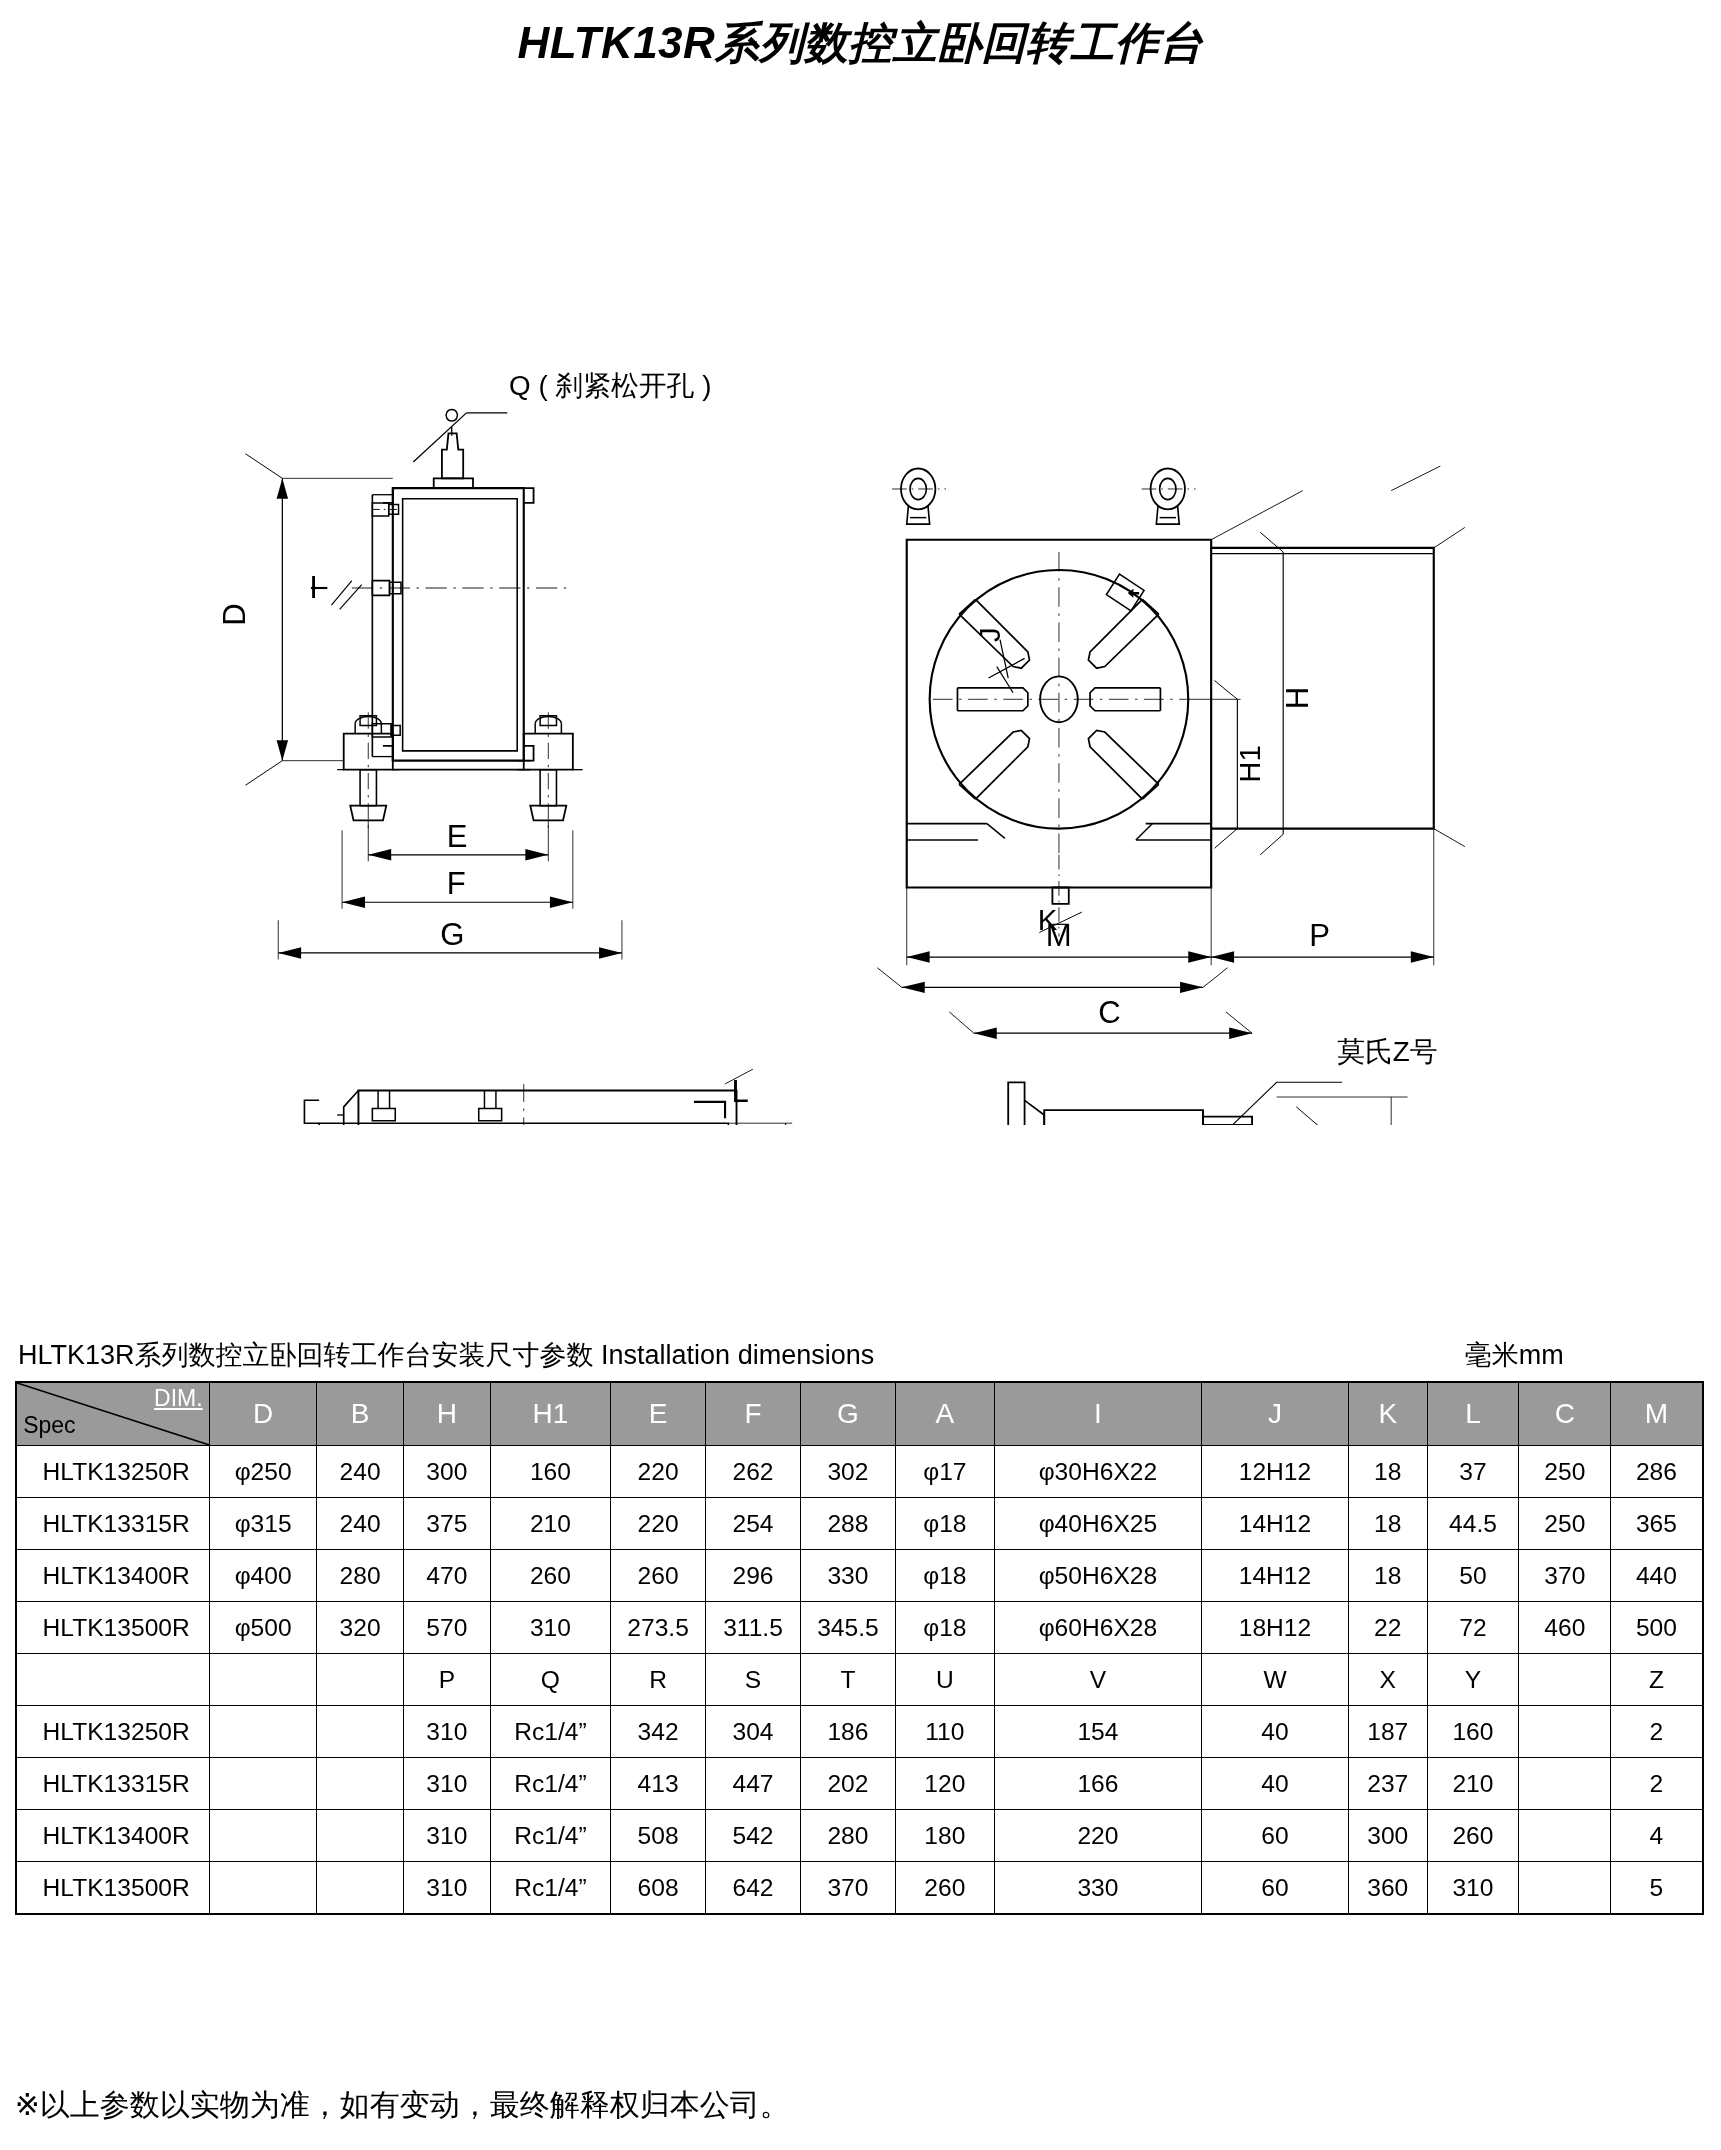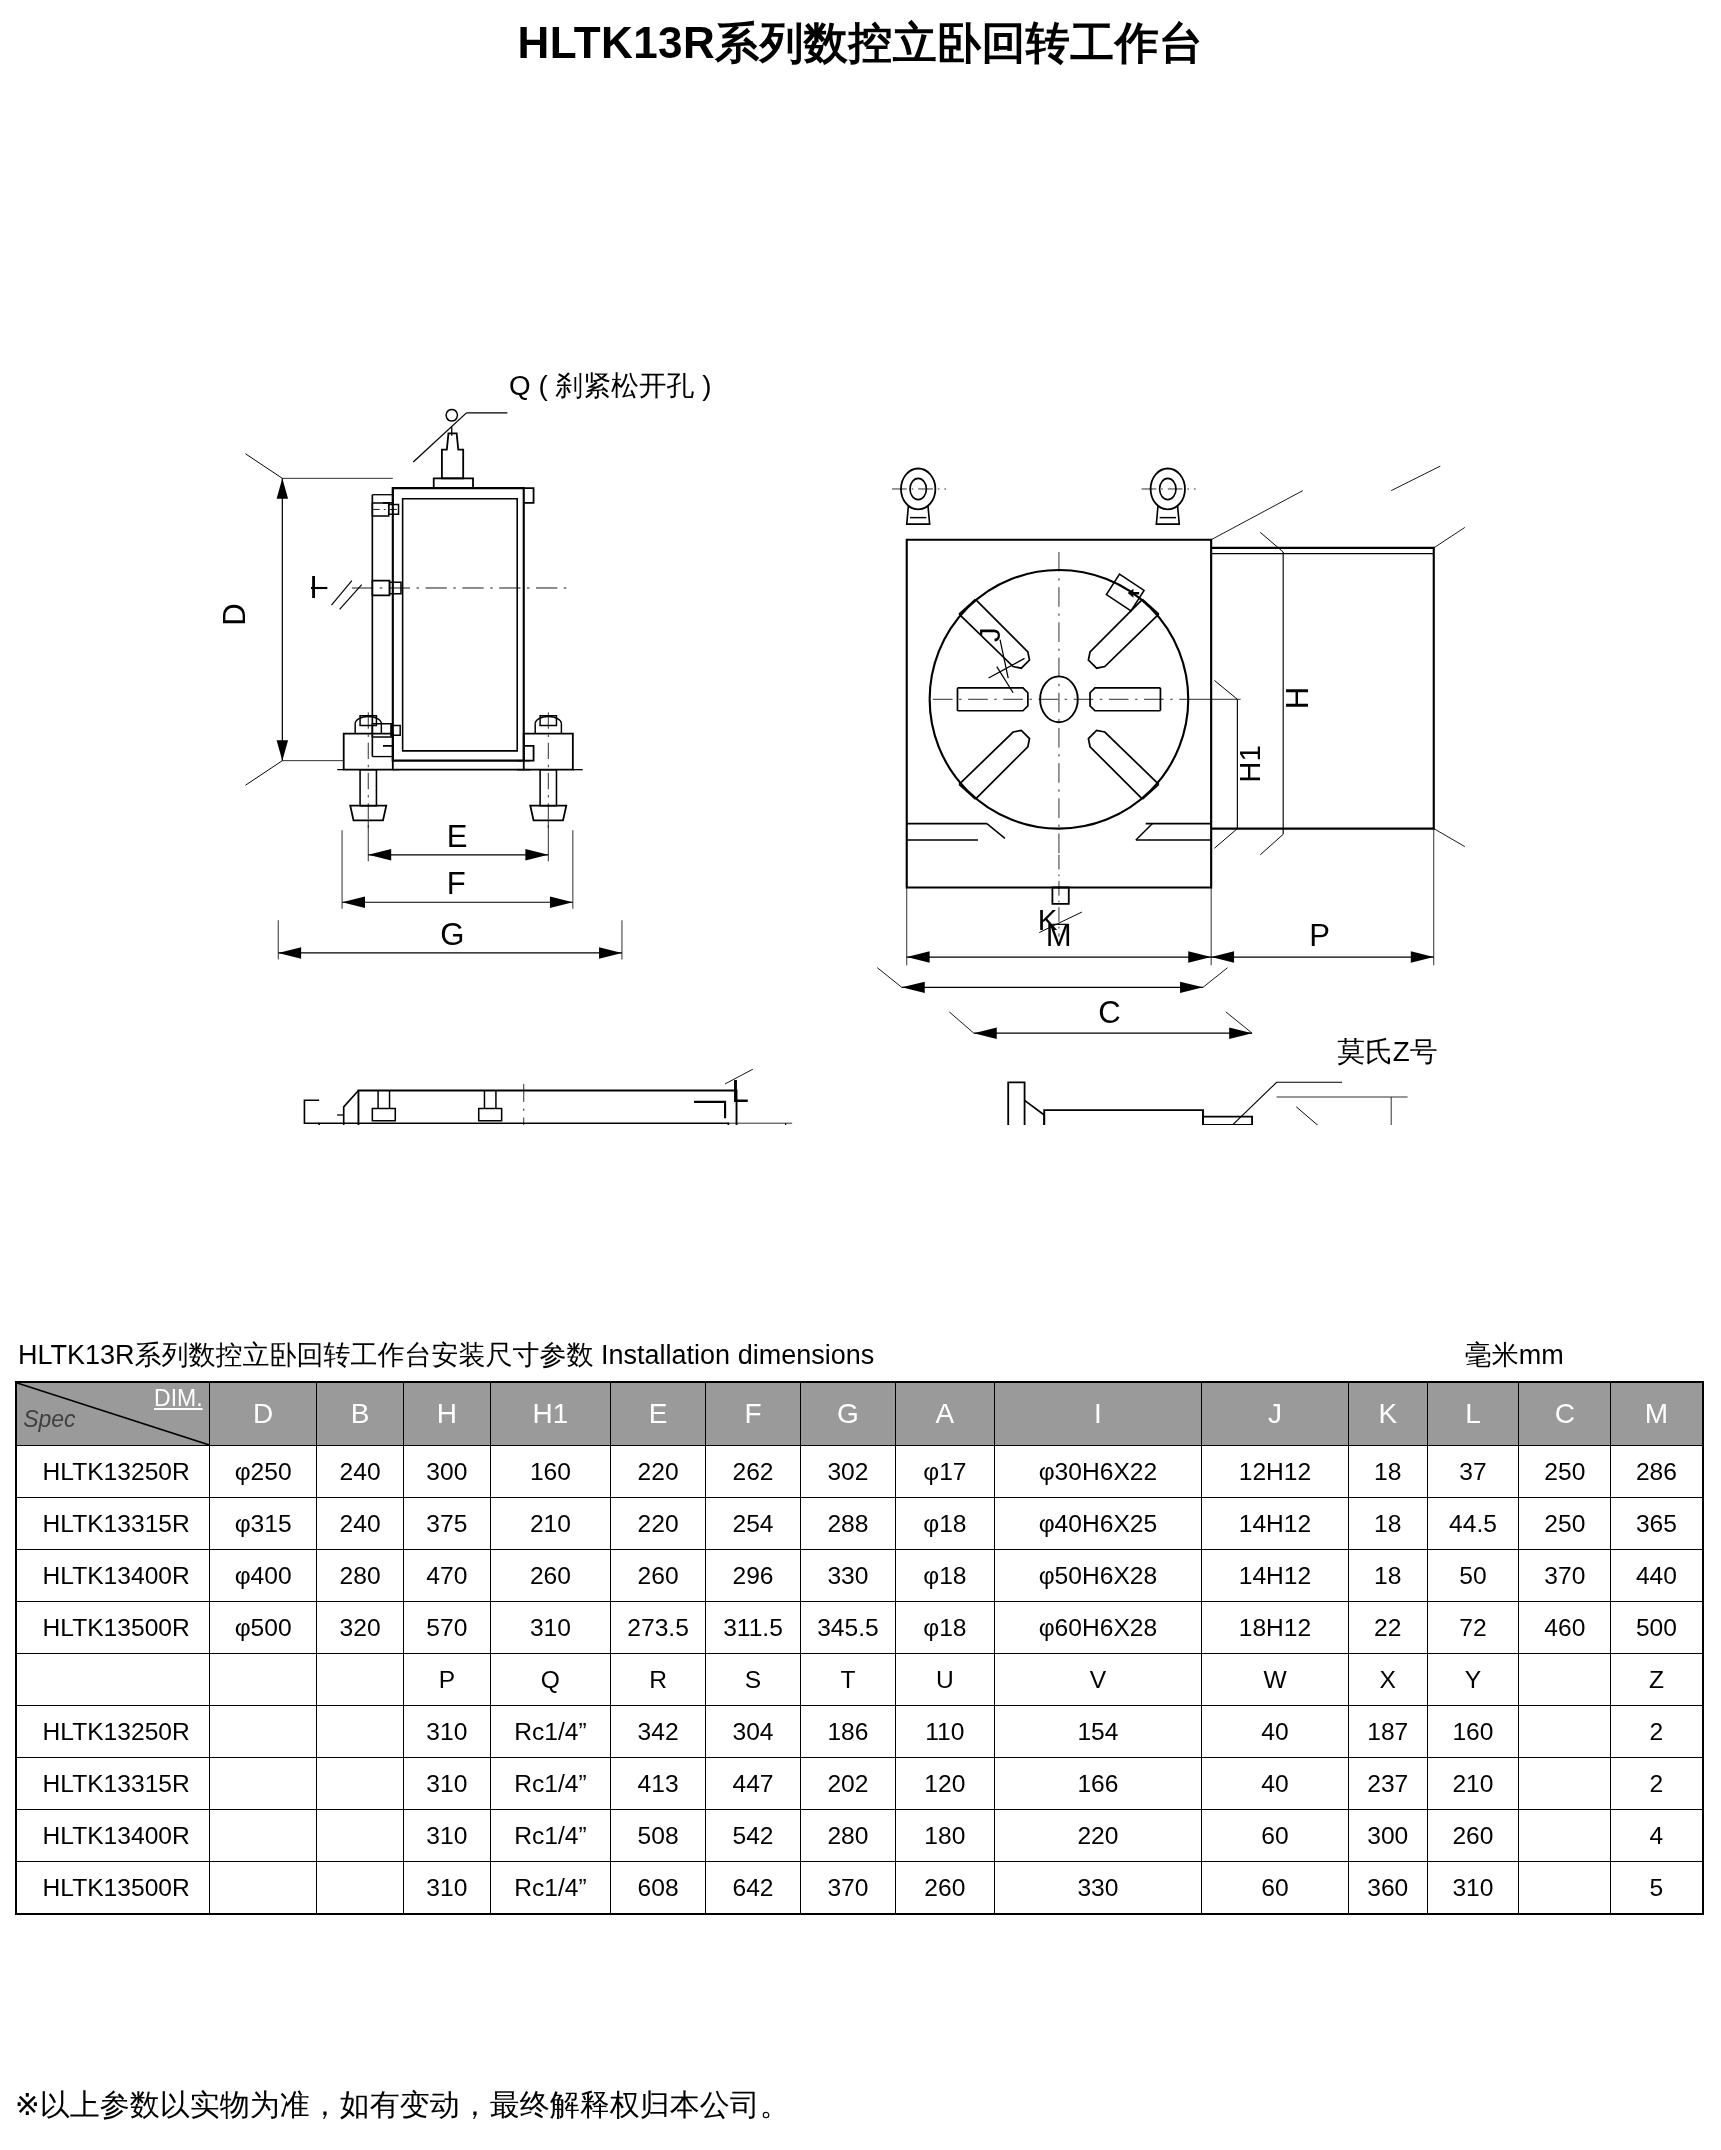--- a/index.html
+++ b/index.html
@@ -14,20 +14,21 @@
     color: #000000;
     position: relative;
     overflow: hidden;
   }
 
   
   .title-block {
     width: 100%;
     text-align: center;
     padding-top: 18px;
+    font-style: italic;
   }
   .doc-title {
     font-size: 44px;
     font-weight: bold;
     letter-spacing: 0.4px;
     line-height: 1.15;
     margin: 0;
   }
   .doc-subtitle {
     font-size: 36px;
@@ -94,24 +95,23 @@
     background: #9a9a9a;
     padding: 0 !important;
   }
   .corner-cell .diag {
     position: absolute;
     left: 0; top: 0; width: 100%; height: 100%;
   }
   .corner-cell .spec-lbl {
     position: absolute;
     left: 6.5px;
-    bottom: 12px;
+    bottom: 6px;
     font-size: 23px;
-    color: #404040;
-    font-style: italic;
+    color: #000000;
   }
   .corner-cell .dim-lbl {
     position: absolute;
     right: 6.5px;
     top: 1.6px;
     font-size: 23px;
     color: #ffffff;
     text-decoration: underline;
   }
   .spec-col { text-align: left; padding-left: 8.2px !important; font-size: 24.6px; }

